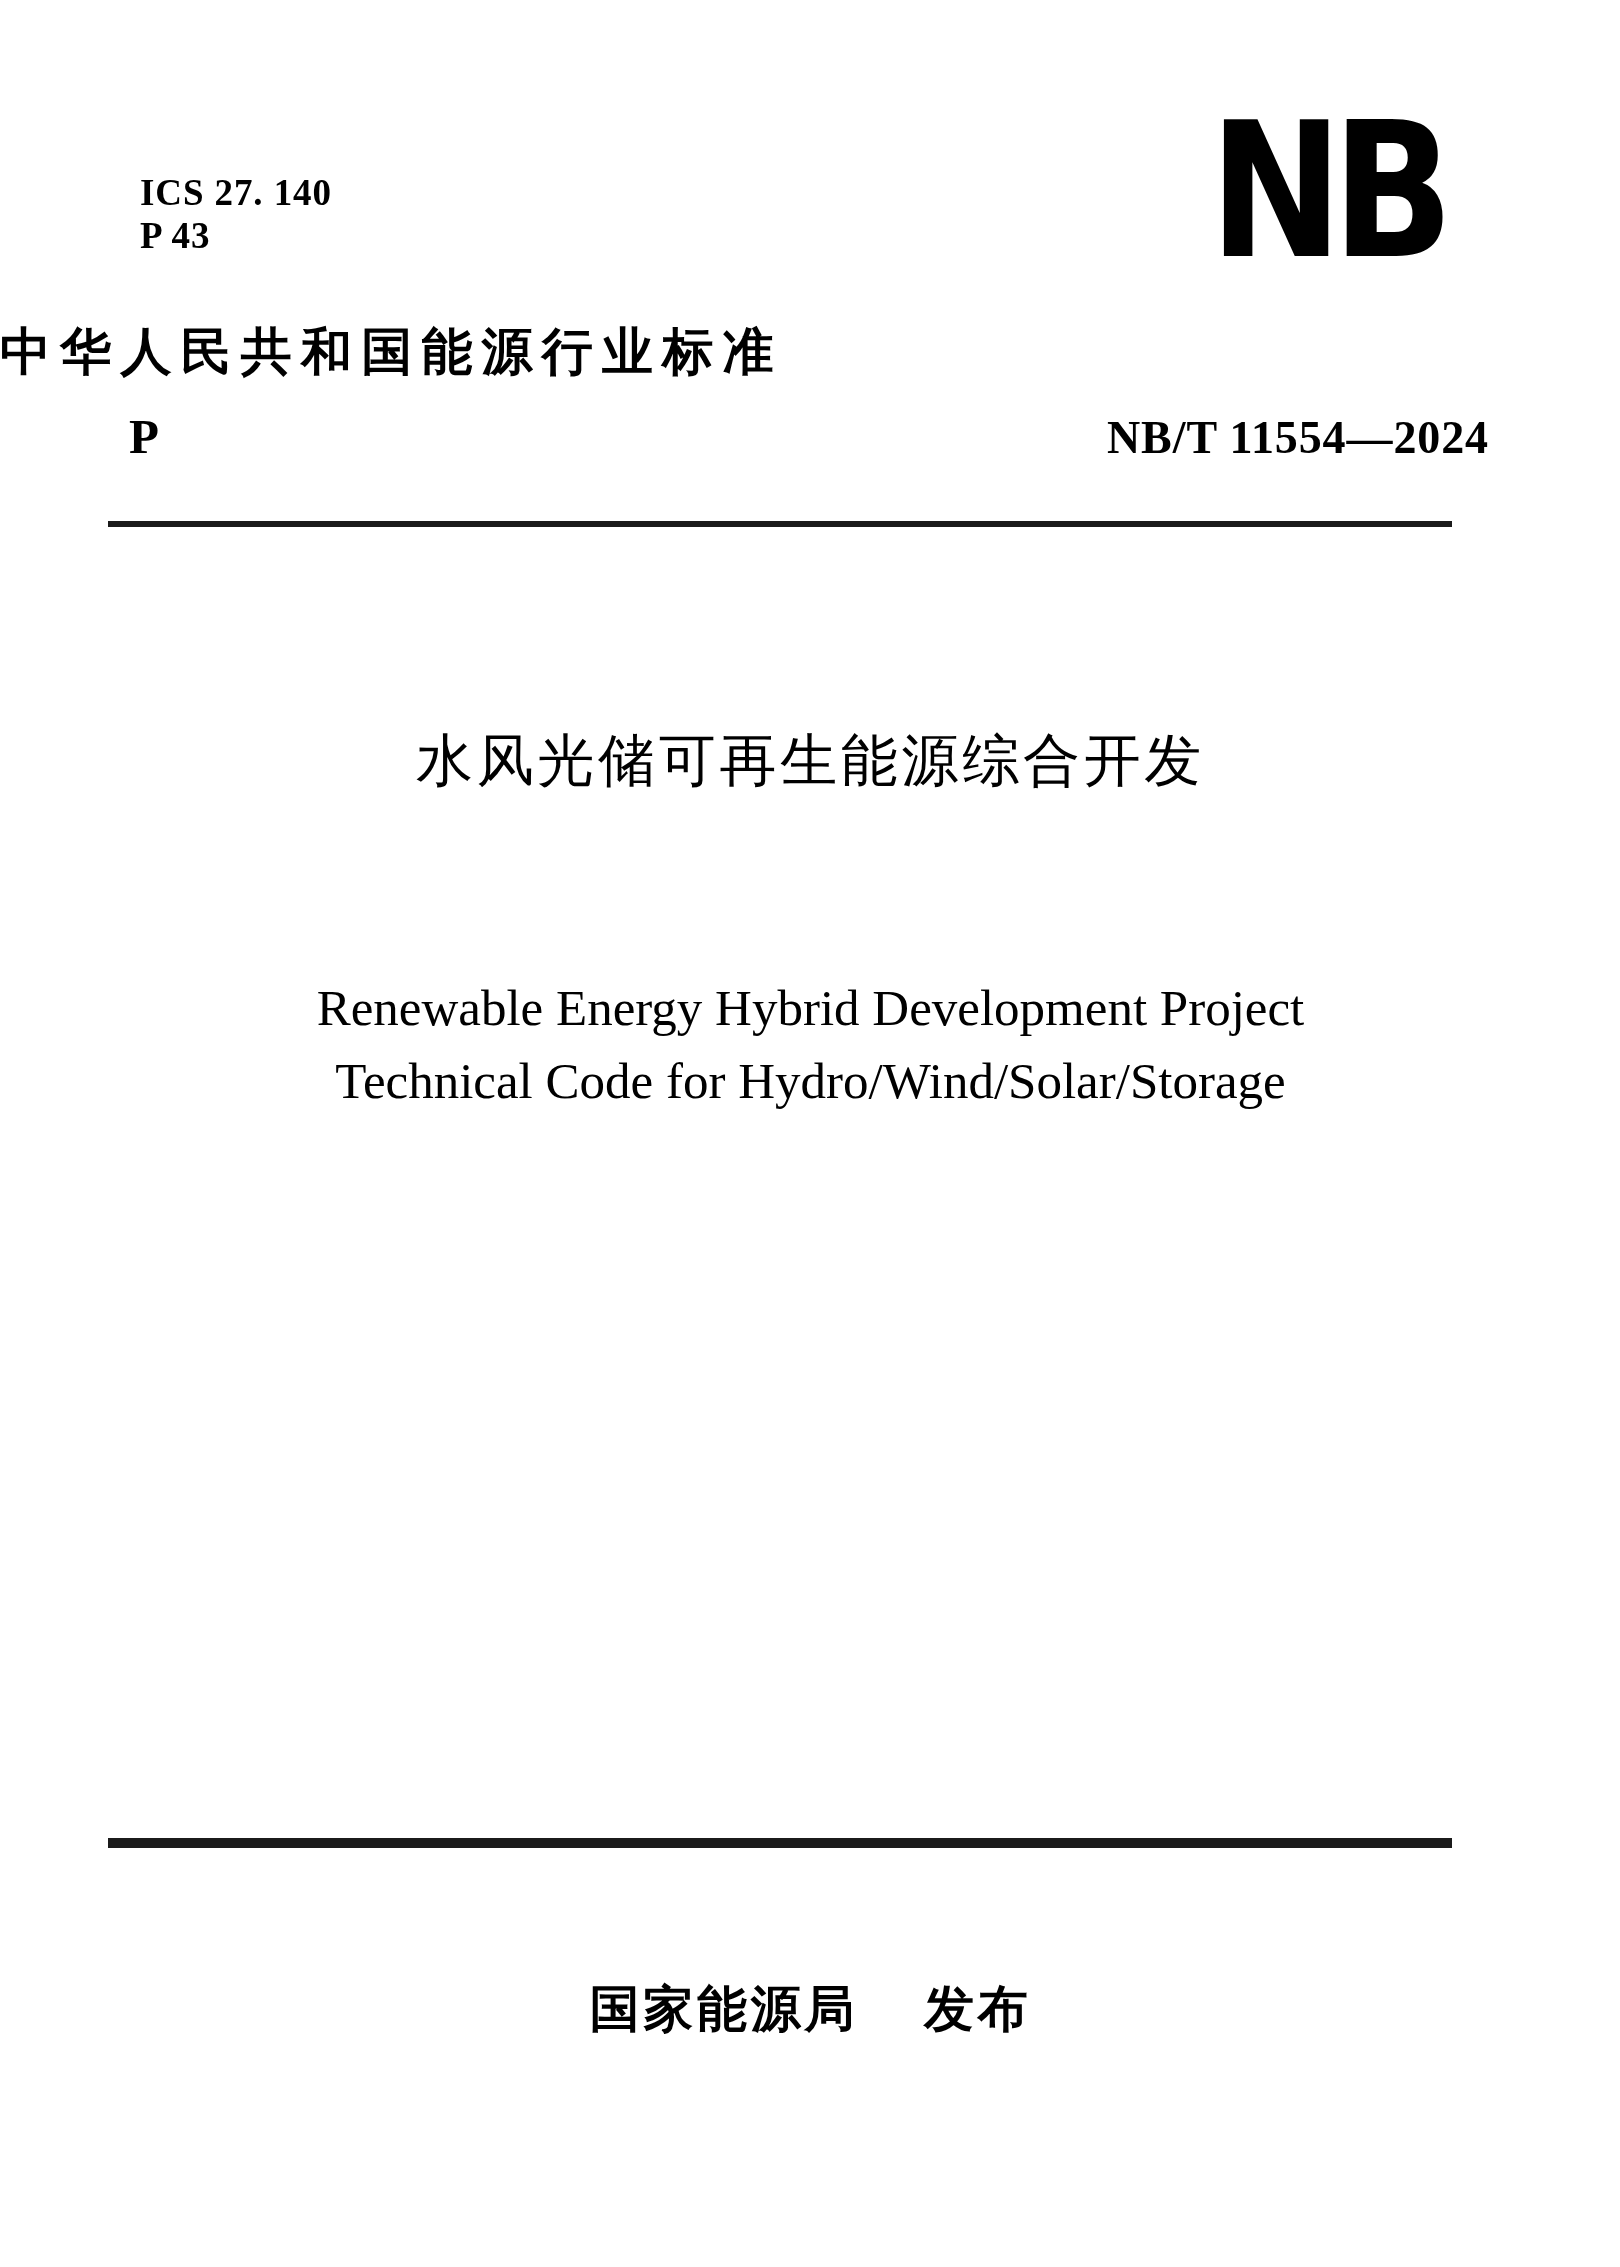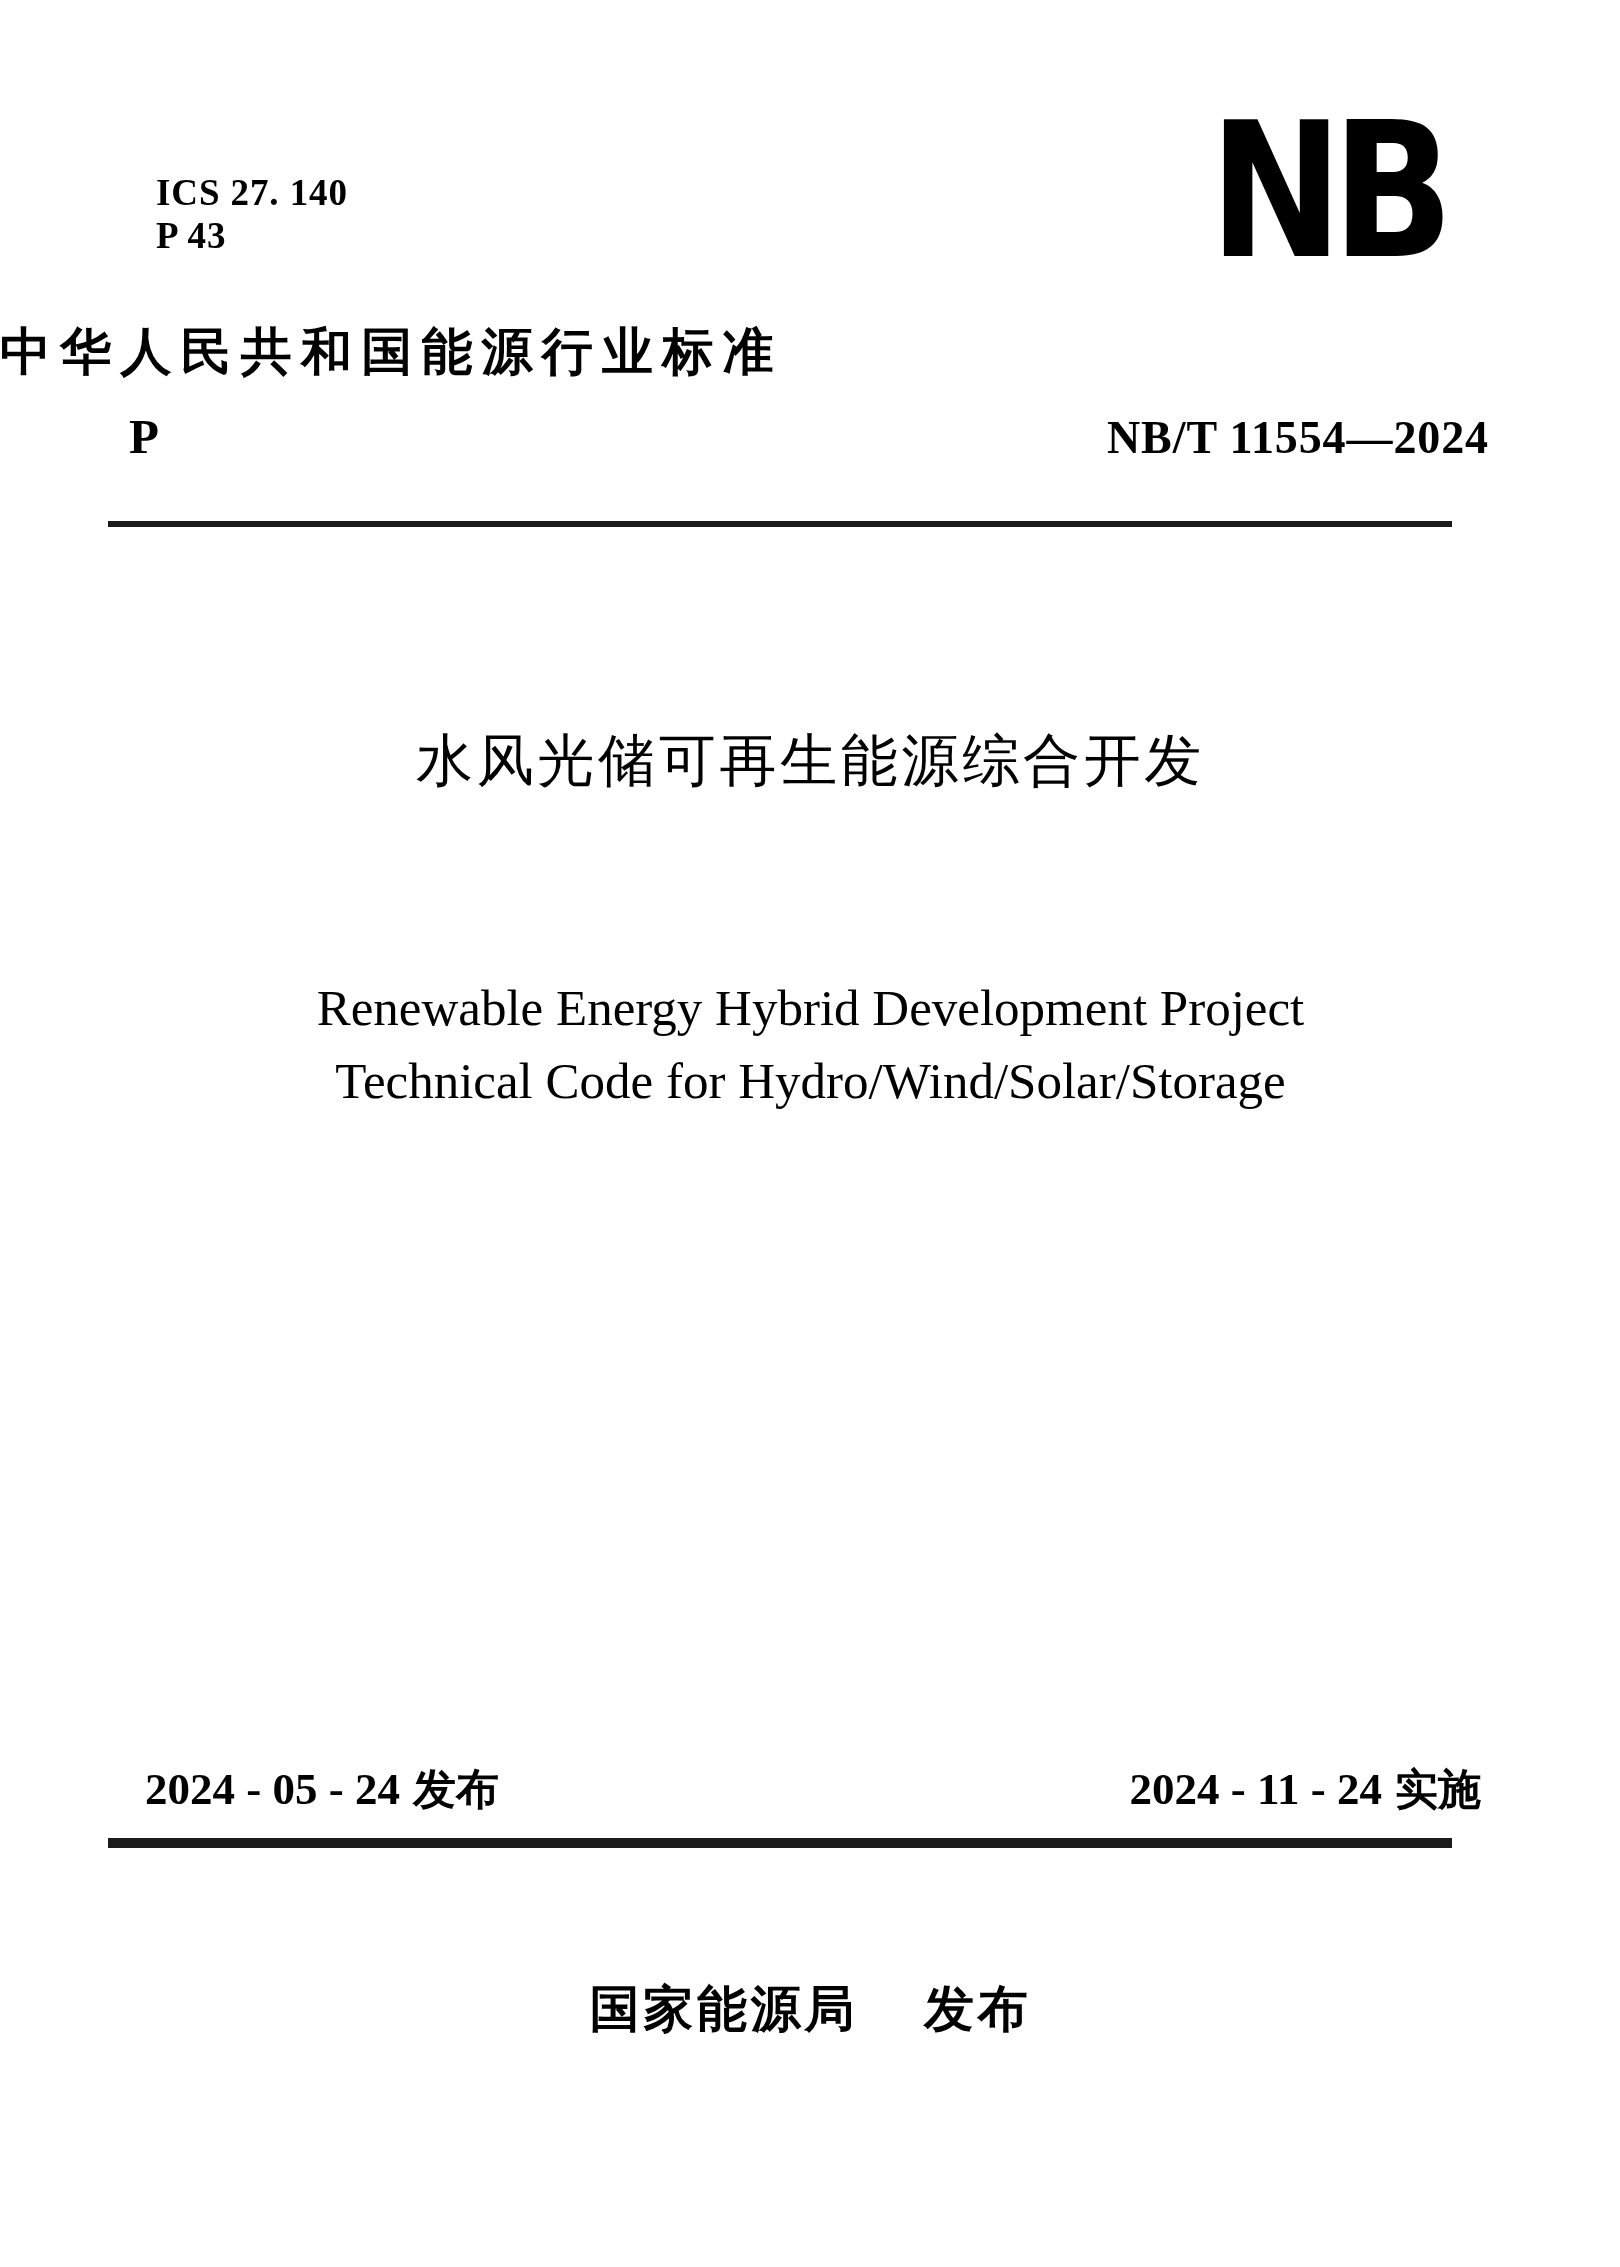--- a/index.html
+++ b/index.html
@@ -8,21 +8,20 @@
     margin:0 auto; background:#ffffff; color:#000;
     font-family:"Liberation Serif","DejaVu Serif",serif;
     overflow:hidden;
   }
 
   .ics-block {
     position:absolute; left:140px; top:171px;
     font-weight:bold; font-size:37px; line-height:43px;
     font-family:"Liberation Serif","DejaVu Serif",serif;
     letter-spacing:0.9px;
-    margin-left:16px;
   }
 
   .nb-logo {
     position:absolute; right:178px; top:97px;
     font-family:"DejaVu Sans","Liberation Sans",sans-serif;
     font-weight:bold; font-size:188px; line-height:1;
     letter-spacing:-13px;
     transform:scaleX(0.85); transform-origin:100% 0;
   }
 
@@ -100,28 +99,20 @@
 
   <div class="title-cn">
     <div>水风光储可再生能源综合开发</div>
   </div>
 
   <div class="title-en">
     <div>Renewable Energy Hybrid Development Project</div>
     <div>Technical Code for Hydro/Wind/Solar/Storage</div>
   </div>
 
-  <div class="dates-row">
-    <span>
-      <span>2024 - 05 - 24</span><span class="date-label">发布</span>
-    </span>
-    <span>
-      <span>2024 - 11 - 24</span><span class="date-label">实施</span>
-    </span>
-  </div>
 
   <div class="rule rule-thick"></div>
 
   <div class="publisher">
     <span>国家能源局</span><span class="publisher-gap"></span><span>发布</span>
   </div>
 
 </div>
 
 

